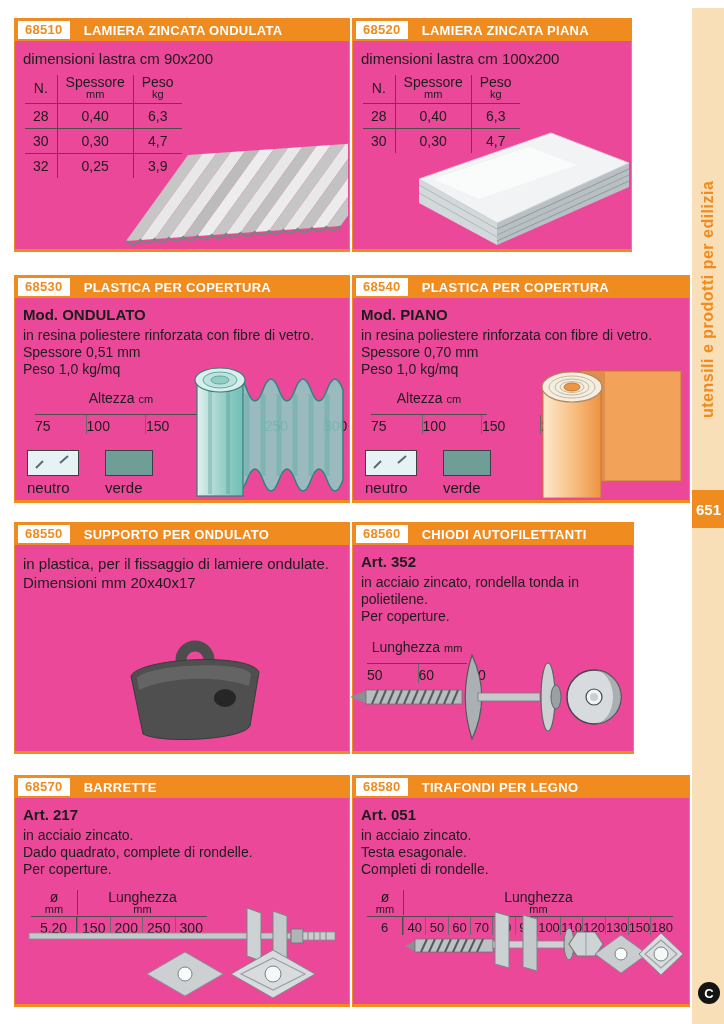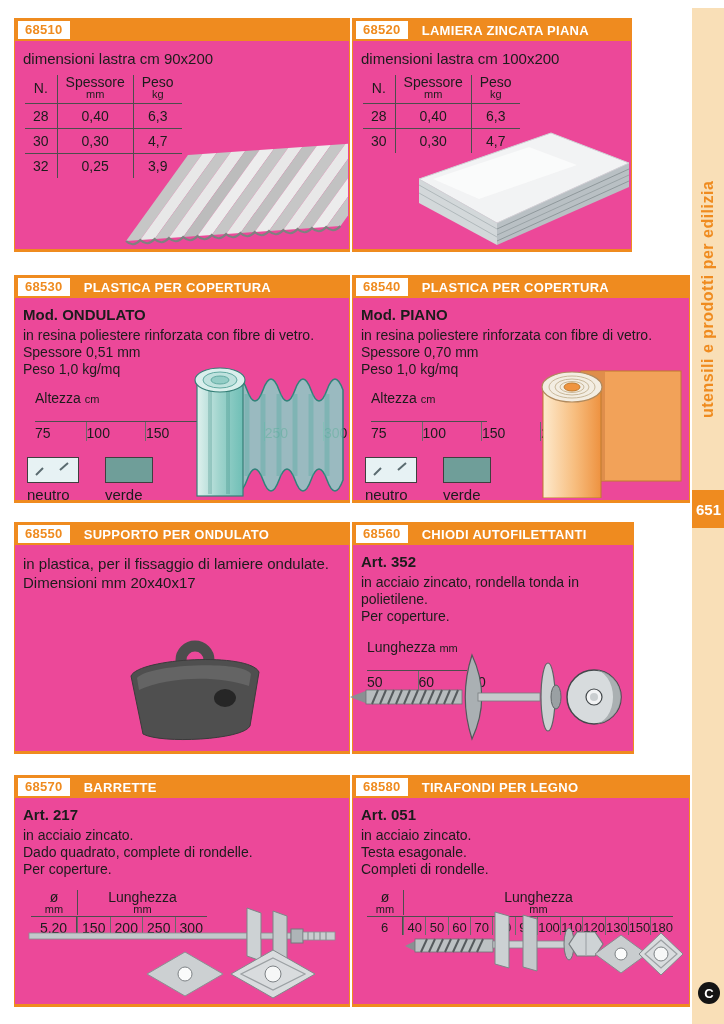--- a/index.html
+++ b/index.html
@@ -33,21 +33,21 @@
   .desc{font-size:14px;line-height:17px;}
 
   table.spec{border-collapse:collapse;font-size:14px;margin-left:2px;}
   table.spec th{font-weight:normal;text-align:center;vertical-align:middle;padding:0 8px 3px;line-height:14px;}
   table.spec th .sub{display:block;font-size:11px;line-height:11px;}
   table.spec td{text-align:center;padding:4px 8px;}
   table.spec tr > * + *{border-left:1px solid var(--line,#4d4d4d);}
   table.spec tbody tr > *{border-top:1px solid var(--line,#4d4d4d);}
 
   .sizes{font-size:14px;}
-  .sizes-head{text-align:left;padding-bottom:15px;border-bottom:1px solid var(--line,#4d4d4d);}
+  .sizes-head{text-align:center;padding-bottom:8px;border-bottom:1px solid var(--line,#4d4d4d);}
   .sizes-head .u{font-size:11px;}
   .sizes-vals{display:flex;gap:35px;}
   .sizes-vals span{flex:1;text-align:center;padding-top:3px;border-left:1px solid #6a6a6a;}
   .sizes-vals span:first-child{border-left:none;}
 
   .dtable{font-size:14px;}
   .dhead{display:flex;align-items:flex-end;border-bottom:1px solid var(--line,#4d4d4d);padding-bottom:1px;}
   .dhead .dia{text-align:center;border-right:1px solid var(--line,#4d4d4d);line-height:14px;}
   .dhead .len{flex:1;text-align:center;line-height:14px;}
   .dhead .u{display:block;font-size:11px;line-height:11px;}
@@ -82,20 +82,21 @@
     background:#141414;color:#fff;font-weight:bold;font-size:13px;
     display:flex;align-items:center;justify-content:center;
   }
 </style>
 </head>
 <body>
 
 <section class="cell" style="left:14px;top:18px;width:336px;height:234px">
   <header class="bar">
     <span class="code">68510</span>
+    <span class="btitle">LAMIERA ZINCATA ONDULATA</span>
   </header>
   <div class="cbody">
     <div class="subtitle">dimensioni lastra cm 90x200</div>
     <table class="spec">
       <thead>
         <tr>
           <th><span>N.</span><span class="sub"></span></th>
           <th><span>Spessore</span><span class="sub">mm</span></th>
           <th><span>Peso</span><span class="sub">kg</span></th>
         </tr>

